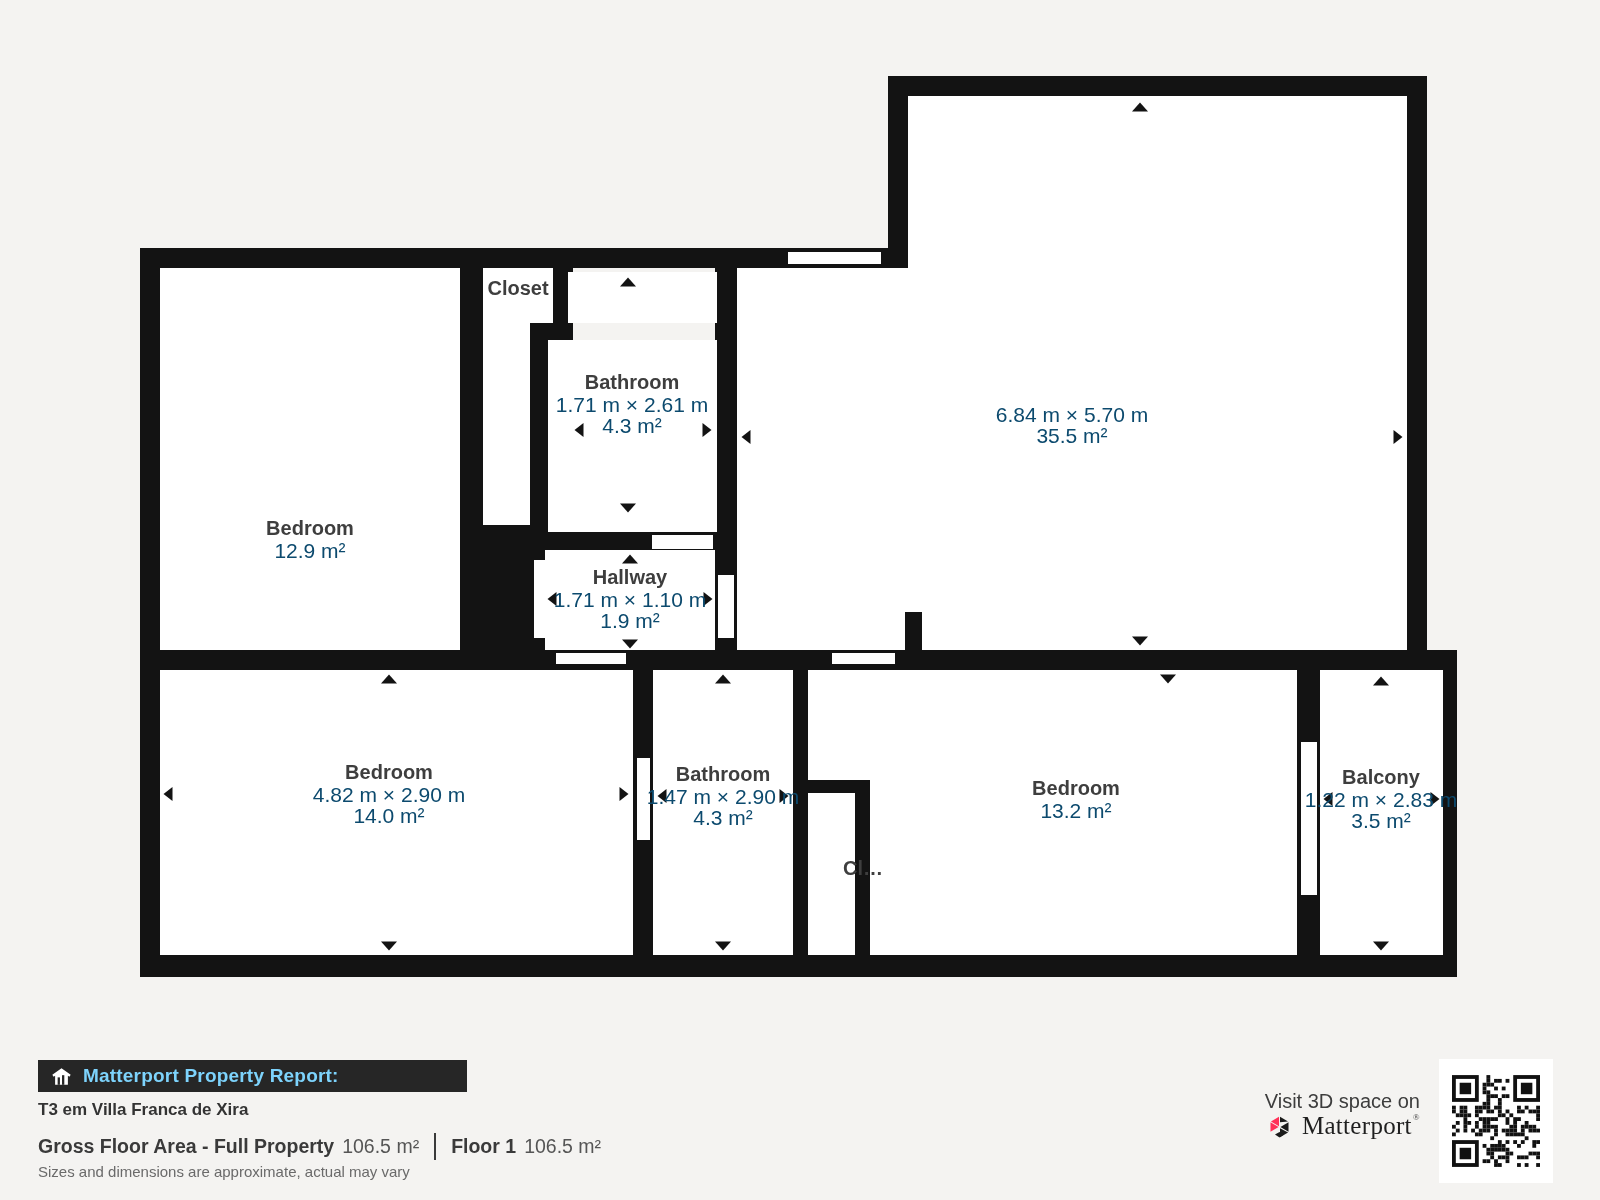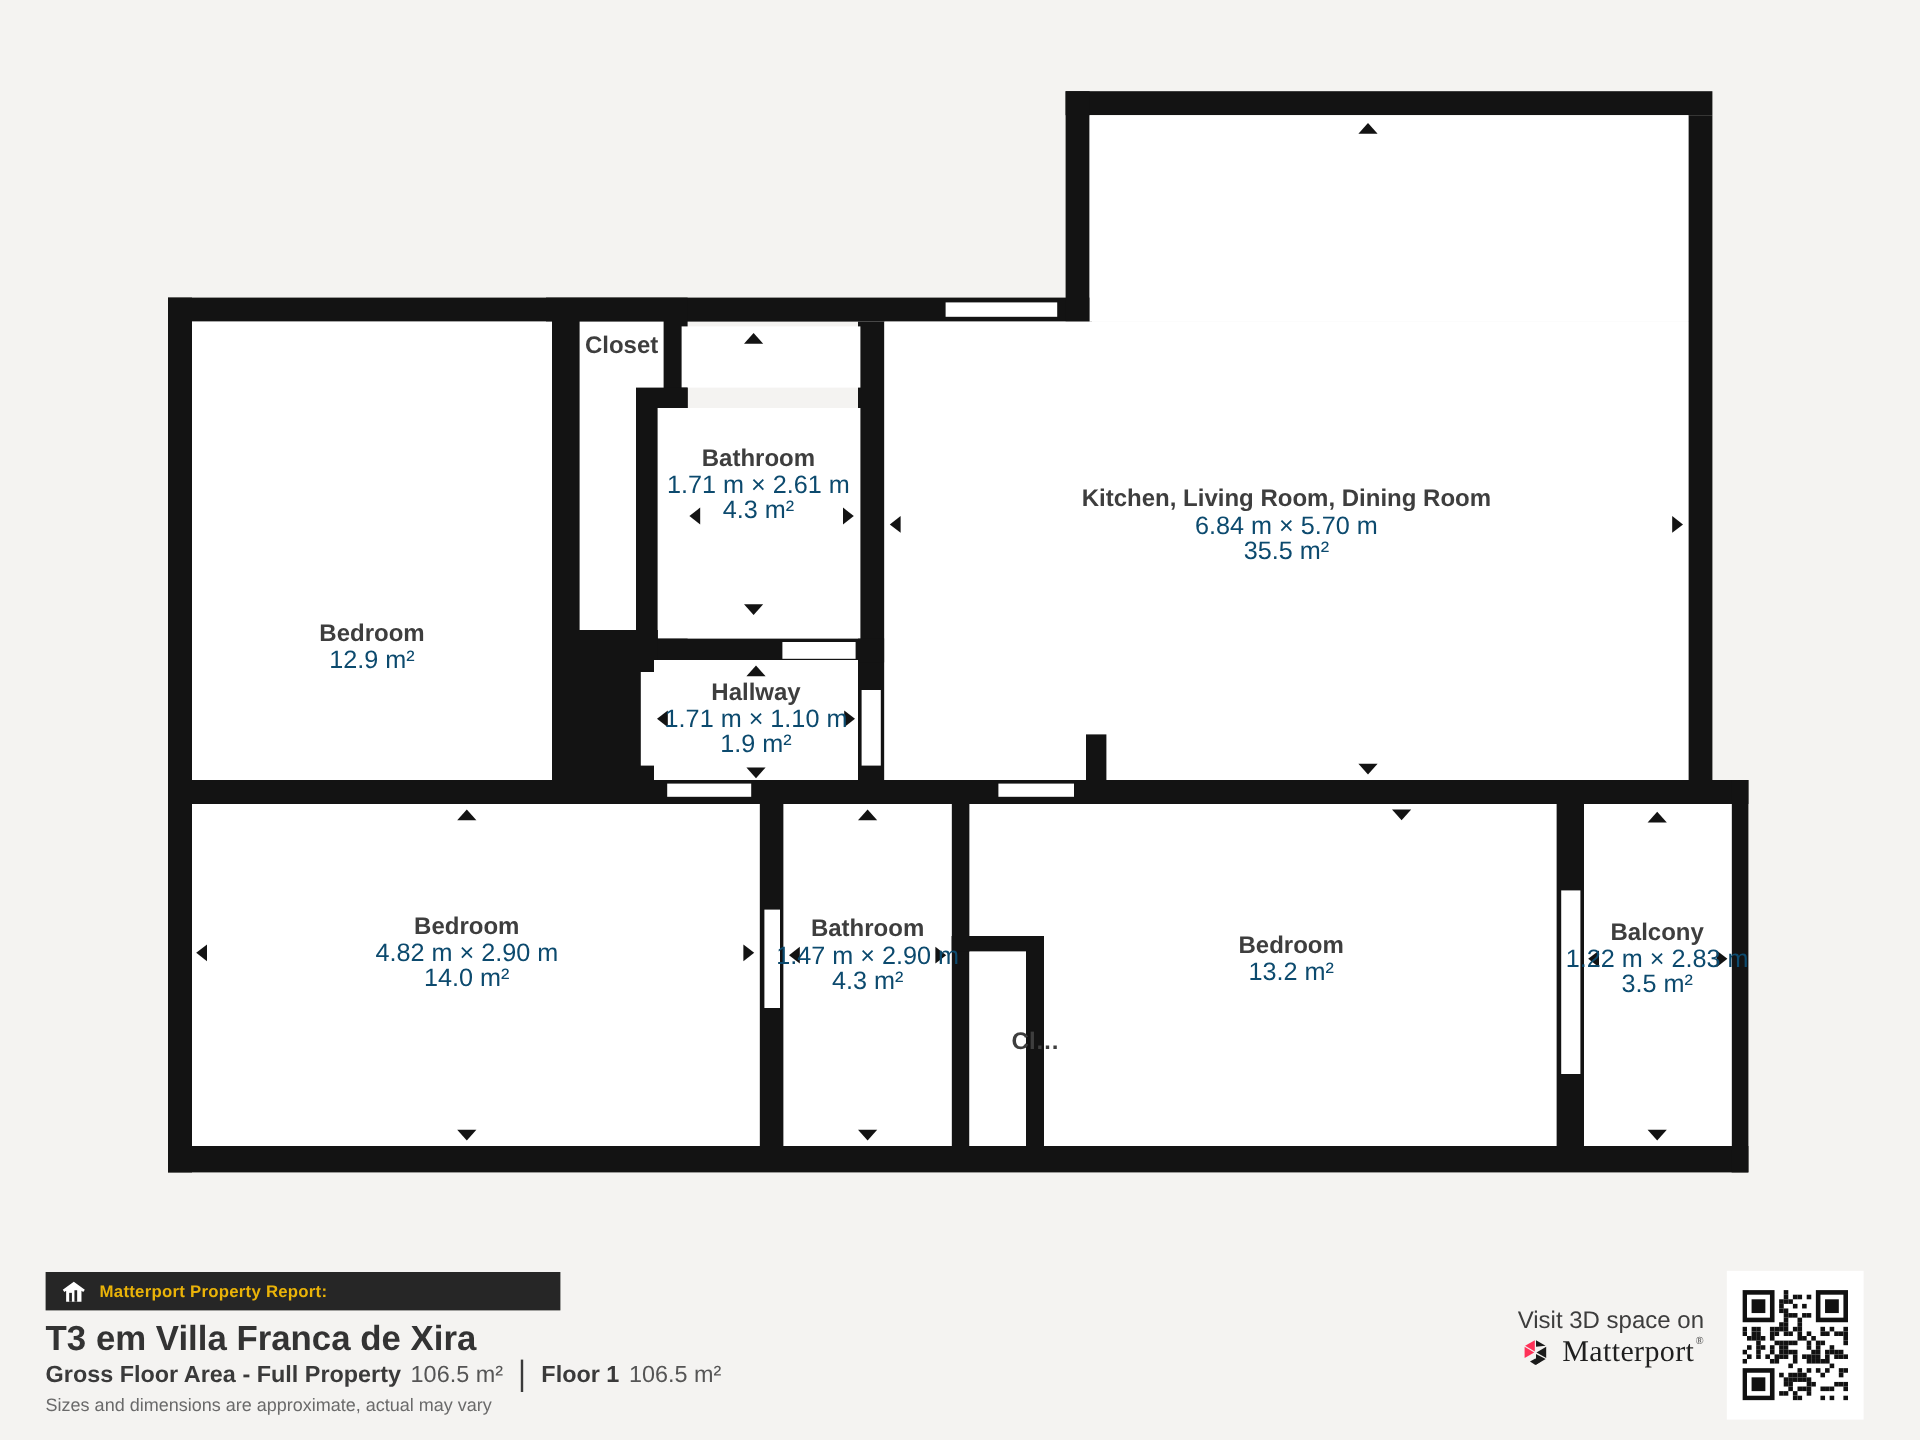--- a/index.html
+++ b/index.html
@@ -23,22 +23,22 @@
   .ar.up{border-left:8px solid transparent;border-right:8px solid transparent;border-bottom:9px solid #131313;}
   .ar.down{border-left:8px solid transparent;border-right:8px solid transparent;border-top:9px solid #131313;}
   .ar.left{border-top:7px solid transparent;border-bottom:7px solid transparent;border-right:9px solid #131313;}
   .ar.right{border-top:7px solid transparent;border-bottom:7px solid transparent;border-left:9px solid #131313;}
 
   
   #report-bar{
     position:absolute;left:38px;top:1060px;width:429px;height:32px;
     background:#262626;display:flex;align-items:center;gap:11px;padding-left:13px;box-sizing:border-box;
   }
-  #report-bar .bar-text{color:#eab308;font-weight:bold;font-size:14px;letter-spacing:.2px;}
-  #property-title{position:absolute;left:38px;top:1100px;font-size:29px;font-weight:bold;color:#333333;}
+  #report-bar .bar-text{color:#7dd3fc;font-weight:bold;font-size:19px;letter-spacing:.2px;}
+  #property-title{position:absolute;left:38px;top:1100px;font-size:17px;font-weight:bold;color:#333333;}
   #stats-row{position:absolute;left:38px;top:1133px;display:flex;align-items:center;font-size:19.5px;color:#3a3a3a;}
   #stats-row .lbl{font-weight:bold;color:#3a3a3a;}
   #stats-row .val{font-weight:normal;color:#555555;margin-left:8px;}
   #stats-row .divider{width:2px;height:27px;background:#3a3a3a;margin:0 15px;}
   #disclaimer{position:absolute;left:38px;top:1163px;font-size:15px;color:#6a6a6a;}
   #visit-line{position:absolute;right:180px;top:1090px;font-size:20px;color:#3d3d3d;}
   #brand-row{position:absolute;right:180px;top:1112px;display:flex;align-items:center;gap:9px;}
   #brand-row .wordmark{font-family:"Liberation Serif","DejaVu Serif",serif;font-size:25px;color:#1f1f1f;letter-spacing:.3px;}
   #brand-row .reg{font-size:9px;color:#444;vertical-align:14px;margin-left:1px;}
   #qr-box{position:absolute;left:1439px;top:1059px;width:114px;height:124px;background:#ffffff;
@@ -130,21 +130,20 @@
     <div class="rname">Bathroom</div>
     <div class="rdim">1.71 m × 2.61 m</div>
     <div class="rdim">4.3 m²</div>
   </div>
   <div class="rlabel" style="left:630px;top:565px;">
     <div class="rname">Hallway</div>
     <div class="rdim">1.71 m × 1.10 m</div>
     <div class="rdim">1.9 m²</div>
   </div>
   <div class="rlabel" style="left:1072px;top:404px;">
-    <div class="rname">Kitchen, Living Room, Dining Room</div>
     <div class="rdim">6.84 m × 5.70 m</div>
     <div class="rdim">35.5 m²</div>
   </div>
   <div class="rlabel" style="left:389px;top:760px;">
     <div class="rname">Bedroom</div>
     <div class="rdim">4.82 m × 2.90 m</div>
     <div class="rdim">14.0 m²</div>
   </div>
   <div class="rlabel" style="left:723px;top:762px;">
     <div class="rname">Bathroom</div>

